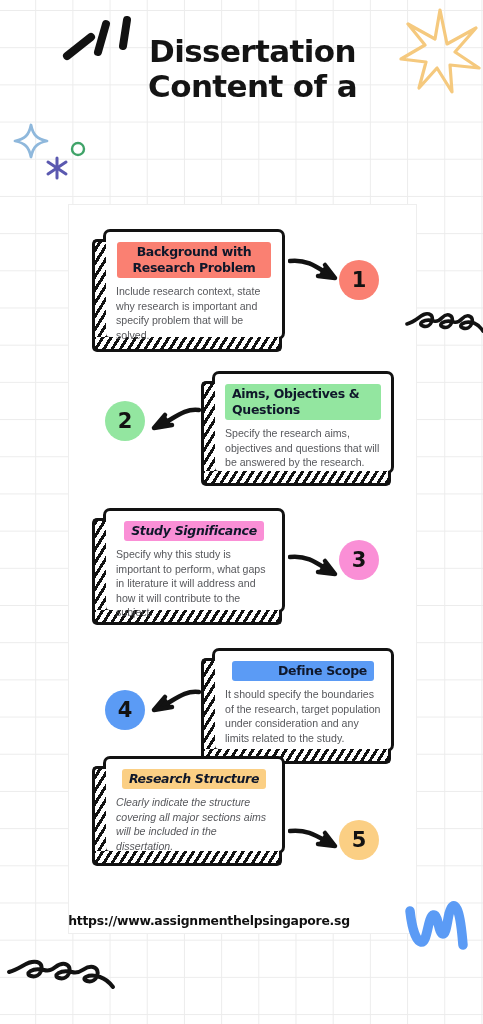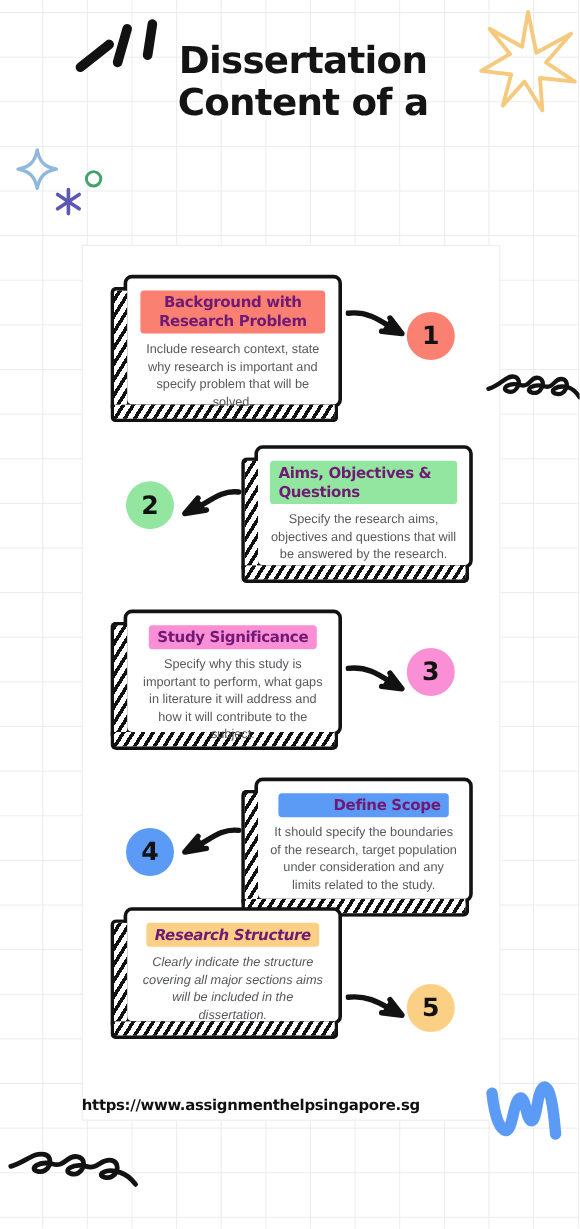--- a/index.html
+++ b/index.html
@@ -62,28 +62,27 @@
       repeating-linear-gradient(-58deg,#121212 0 3px,#ffffff 3px 7px);
     border:3px solid #121212;border-top:none;
     border-radius:0 0 5px 5px;
     box-sizing:border-box;z-index:1;
   }
   .card-inner{position:relative;z-index:2;padding:10px 10px 8px;}
   .chip{
     display:inline-block;
     font-family:"DejaVu Sans",sans-serif;
     font-weight:bold;font-size:12.5px;line-height:16px;
-    color:#701a75;padding:2px 7px;border-radius:3px;
+    color:#0f172a;padding:2px 7px;border-radius:3px;
     letter-spacing:-0.3px;
   }
   .body{
     margin-top:6px;
     font-family:"Liberation Sans",sans-serif;
     font-size:10.6px;line-height:14.6px;color:#57585c;
-    text-align:center;
   }
   
   .badge{
     position:absolute;width:40px;height:40px;border-radius:50%;
     display:flex;align-items:center;justify-content:center;
     font-family:"DejaVu Sans",sans-serif;font-weight:bold;font-size:21px;
     color:#121212;z-index:5;
   }
   
   .arrow{position:absolute;z-index:5;}
@@ -142,21 +141,21 @@
 </svg>
 <div class="badge" style="left:105px;top:401px;background:#93E6A0;">
   <span>2</span>
 </div>
 
 <div class="card" style="left:103px;top:508px;width:182px;height:105px;">
   <div class="face-l"></div>
   <div class="face-b"></div>
   <div class="card-inner">
     <div style="text-align:center;">
-      <span class="chip" style="background:#FA8FD6;">Study Significance</span>
+      <span class="chip" style="background:#FA8FD6;font-style:italic;">Study Significance</span>
     </div>
     <div class="body">Specify why this study is important to perform, what gaps in literature it will address and how it will contribute to the subject.</div>
   </div>
 </div>
 <svg class="arrow" style="left:288px;top:548px;" width="56" height="40" viewBox="0 0 56 40">
   <path d="M2 9 C20 7 30 16 43 24" stroke="#121212" stroke-width="4.5" fill="none" stroke-linecap="round"></path>
   <path d="M30 24 L47 26 L37 13" stroke="#121212" stroke-width="4.5" fill="#121212" stroke-linejoin="round" stroke-linecap="round"></path>
 </svg>
 <div class="badge" style="left:339px;top:540px;background:#FA8FD6;">
   <span>3</span>

